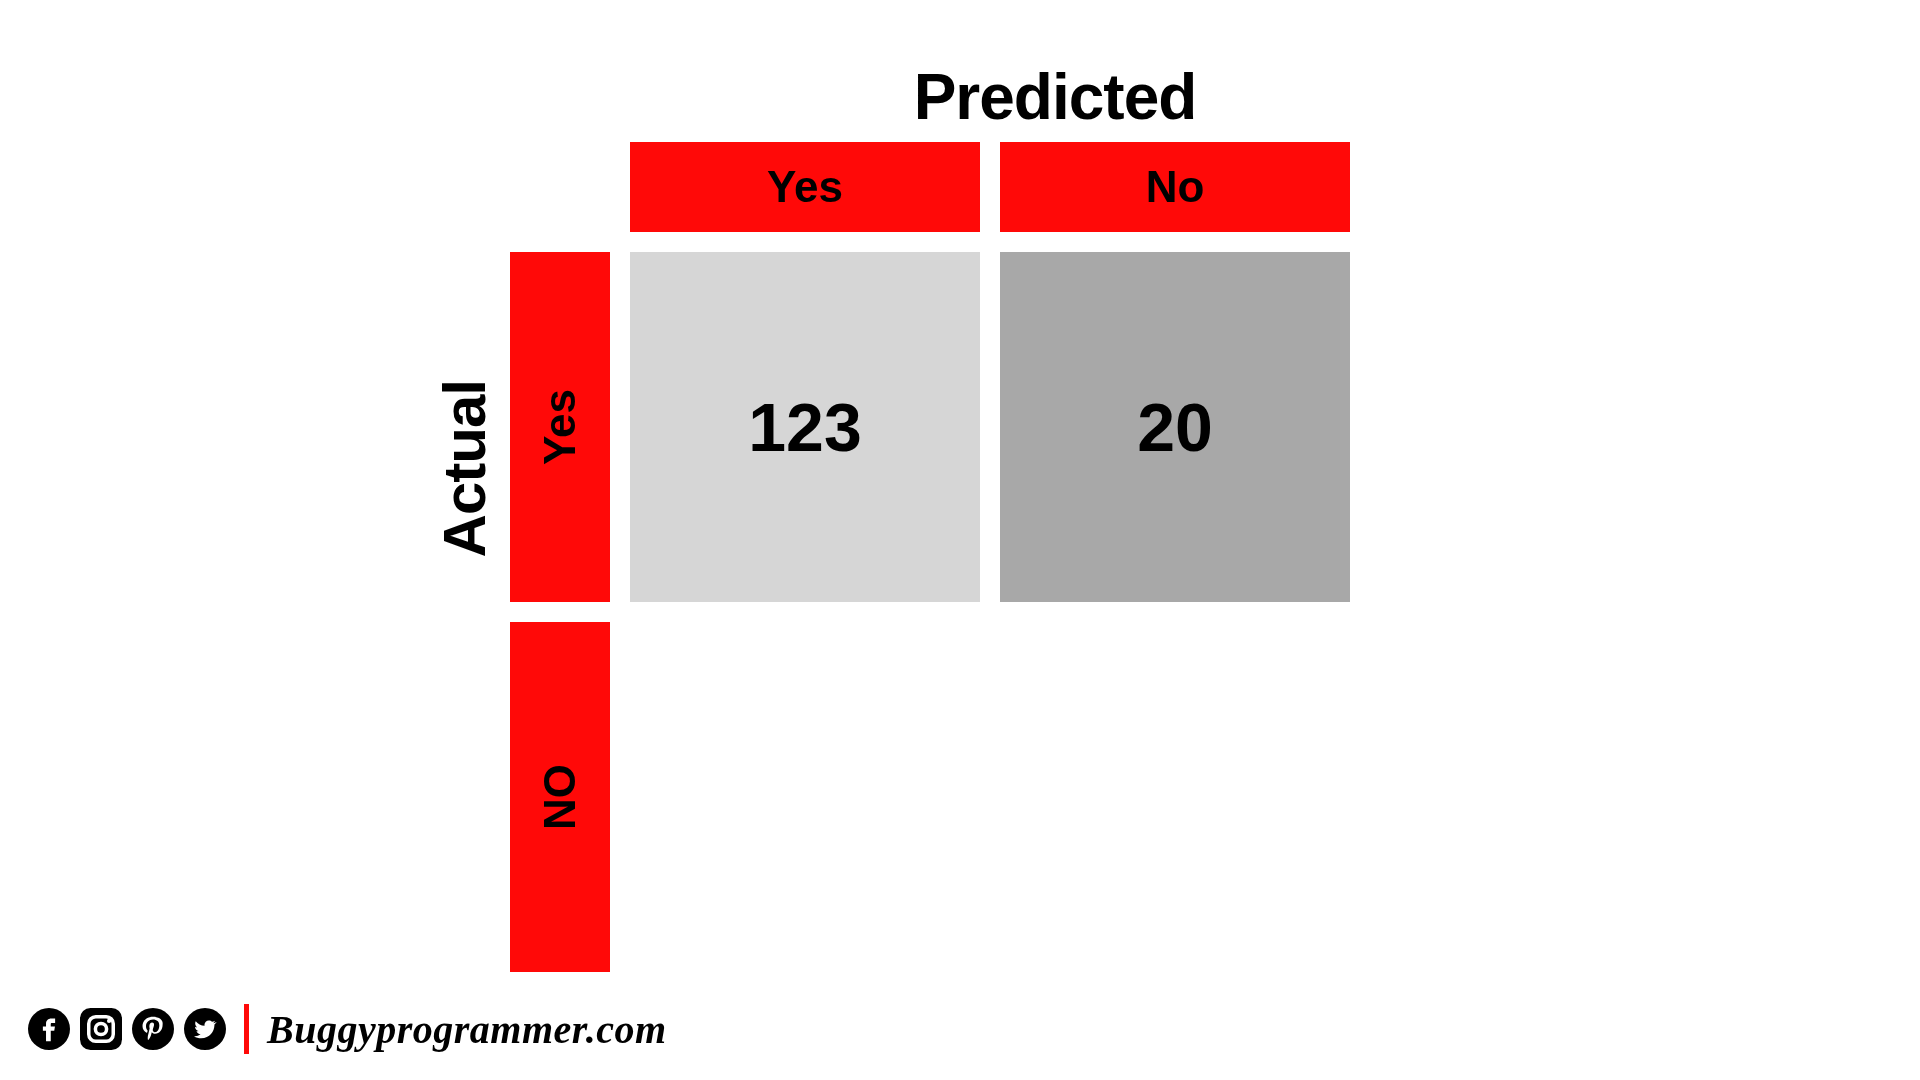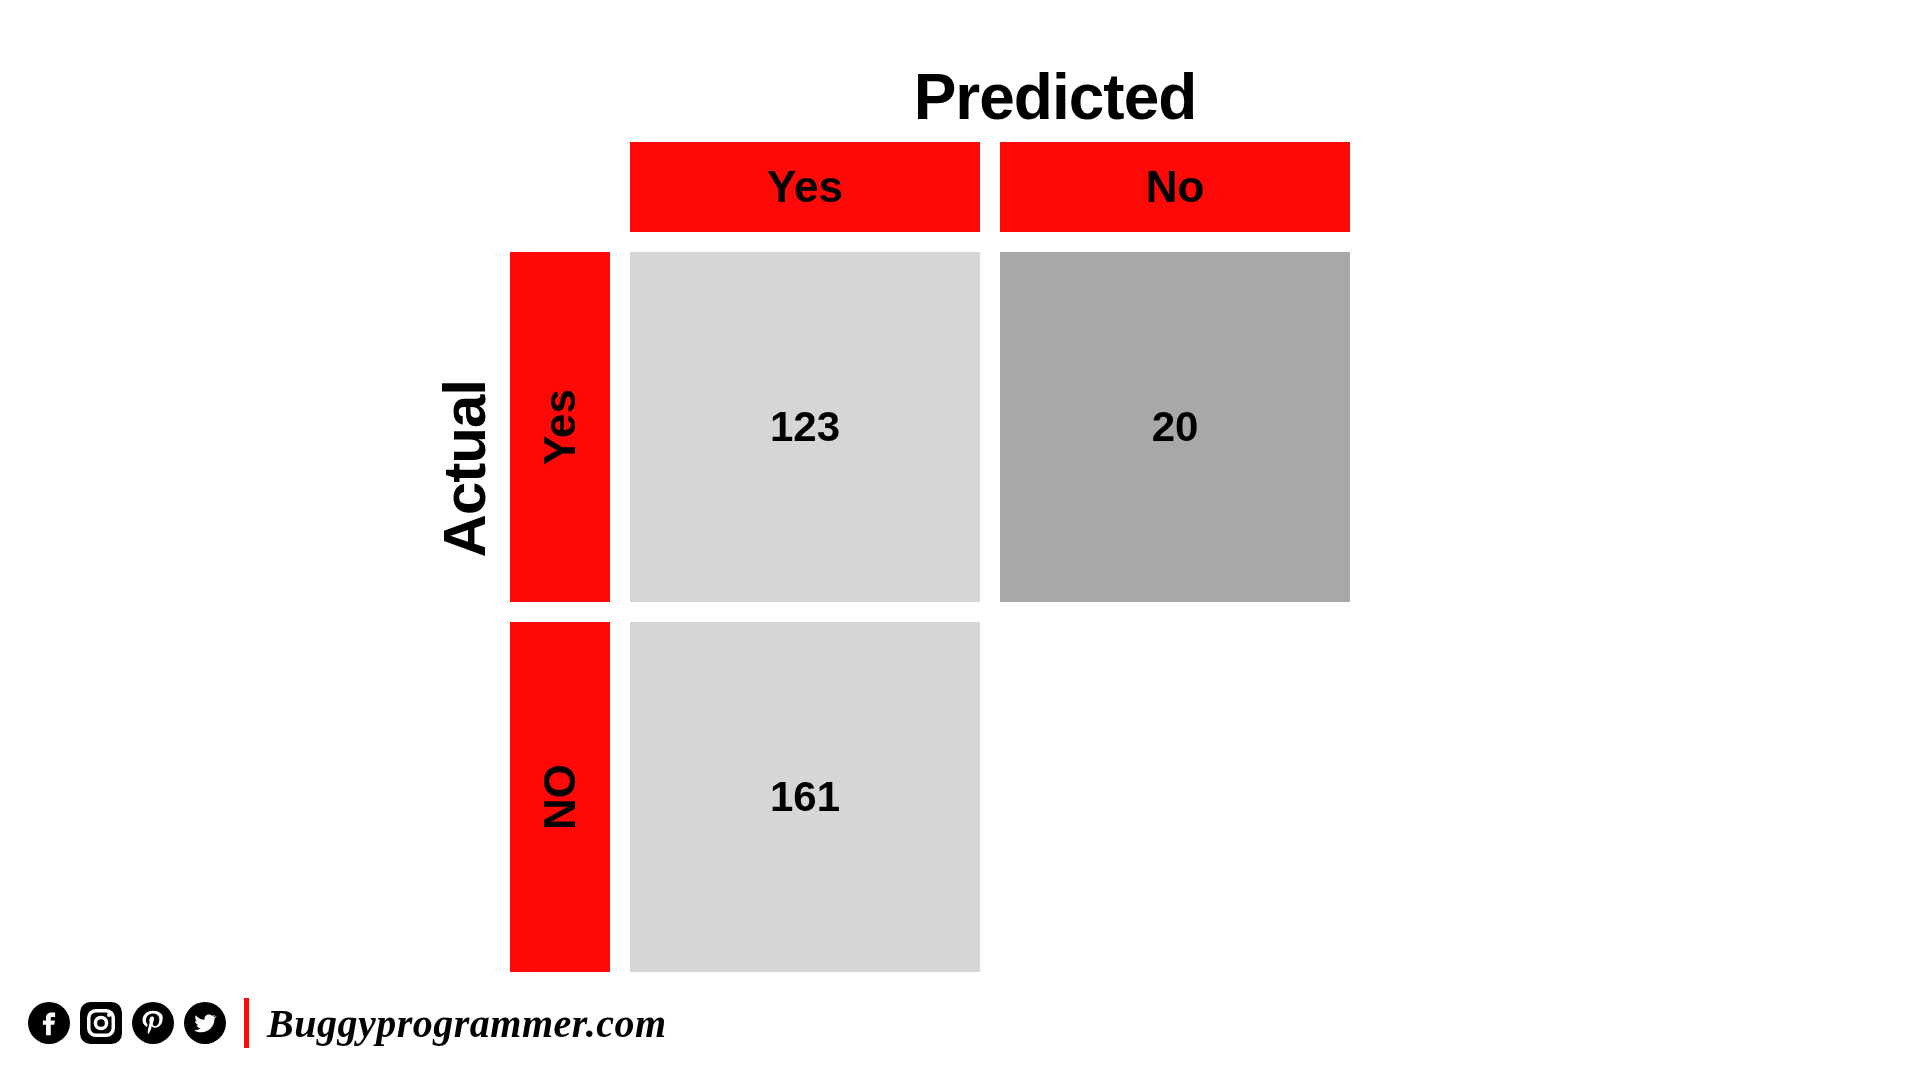--- a/index.html
+++ b/index.html
@@ -54,41 +54,41 @@
     justify-content: center;
     writing-mode: vertical-rl;
     transform: rotate(180deg);
   }
 
   .cell {
     display: flex;
     align-items: center;
     justify-content: center;
     font-weight: 800;
-    font-size: 42px;
+    font-size: 68px;
     color: #000;
   }
   .cell-light { background: #d6d6d6; }
   .cell-dark  { background: #a8a8a8; }
 
   .axis-left {
     position: absolute;
     left: -80px;
     top: 320px;
     font-weight: 800;
     font-size: 60px;
     color: #000;
     writing-mode: vertical-rl;
     transform: rotate(180deg);
     letter-spacing: -1px;
   }
 
   .footer {
     position: absolute;
-    bottom: 32px;
+    bottom: 26px;
     left: 28px;
     display: flex;
     align-items: center;
     gap: 12px;
   }
   .footer .icons { display: flex; gap: 10px; align-items: center; }
   .footer .icon { width: 42px; height: 42px; color: #000; }
   .footer .divider { width: 5px; height: 50px; background: #ff0908; margin: 0 6px; }
   .footer .site {
     font-family: "Brush Script MT", "Segoe Script", cursive;
@@ -114,21 +114,20 @@
 
       <div class="corner"></div>
       <div class="header-red">Yes</div>
       <div class="header-red">No</div>
 
       <div class="row-red">Yes</div>
       <div class="cell cell-light">123</div>
       <div class="cell cell-dark">20</div>
 
       <div class="row-red">NO</div>
-      <div class="cell cell-light">161</div>
 
     </div>
   </div>
 
   <div class="footer">
     <div class="icons">
       <svg class="icon" viewBox="0 0 24 24" fill="currentColor">
           <circle cx="12" cy="12" r="12"></circle>
           <path fill="#fff" d="M13.5 8.5h2V6h-2.2c-1.8 0-3 1.2-3 3v1.5H8.5V13h1.8v6h2.7v-6h2l.4-2.5h-2.4V9.2c0-.5.2-.7.5-.7z"></path>
         </svg>

